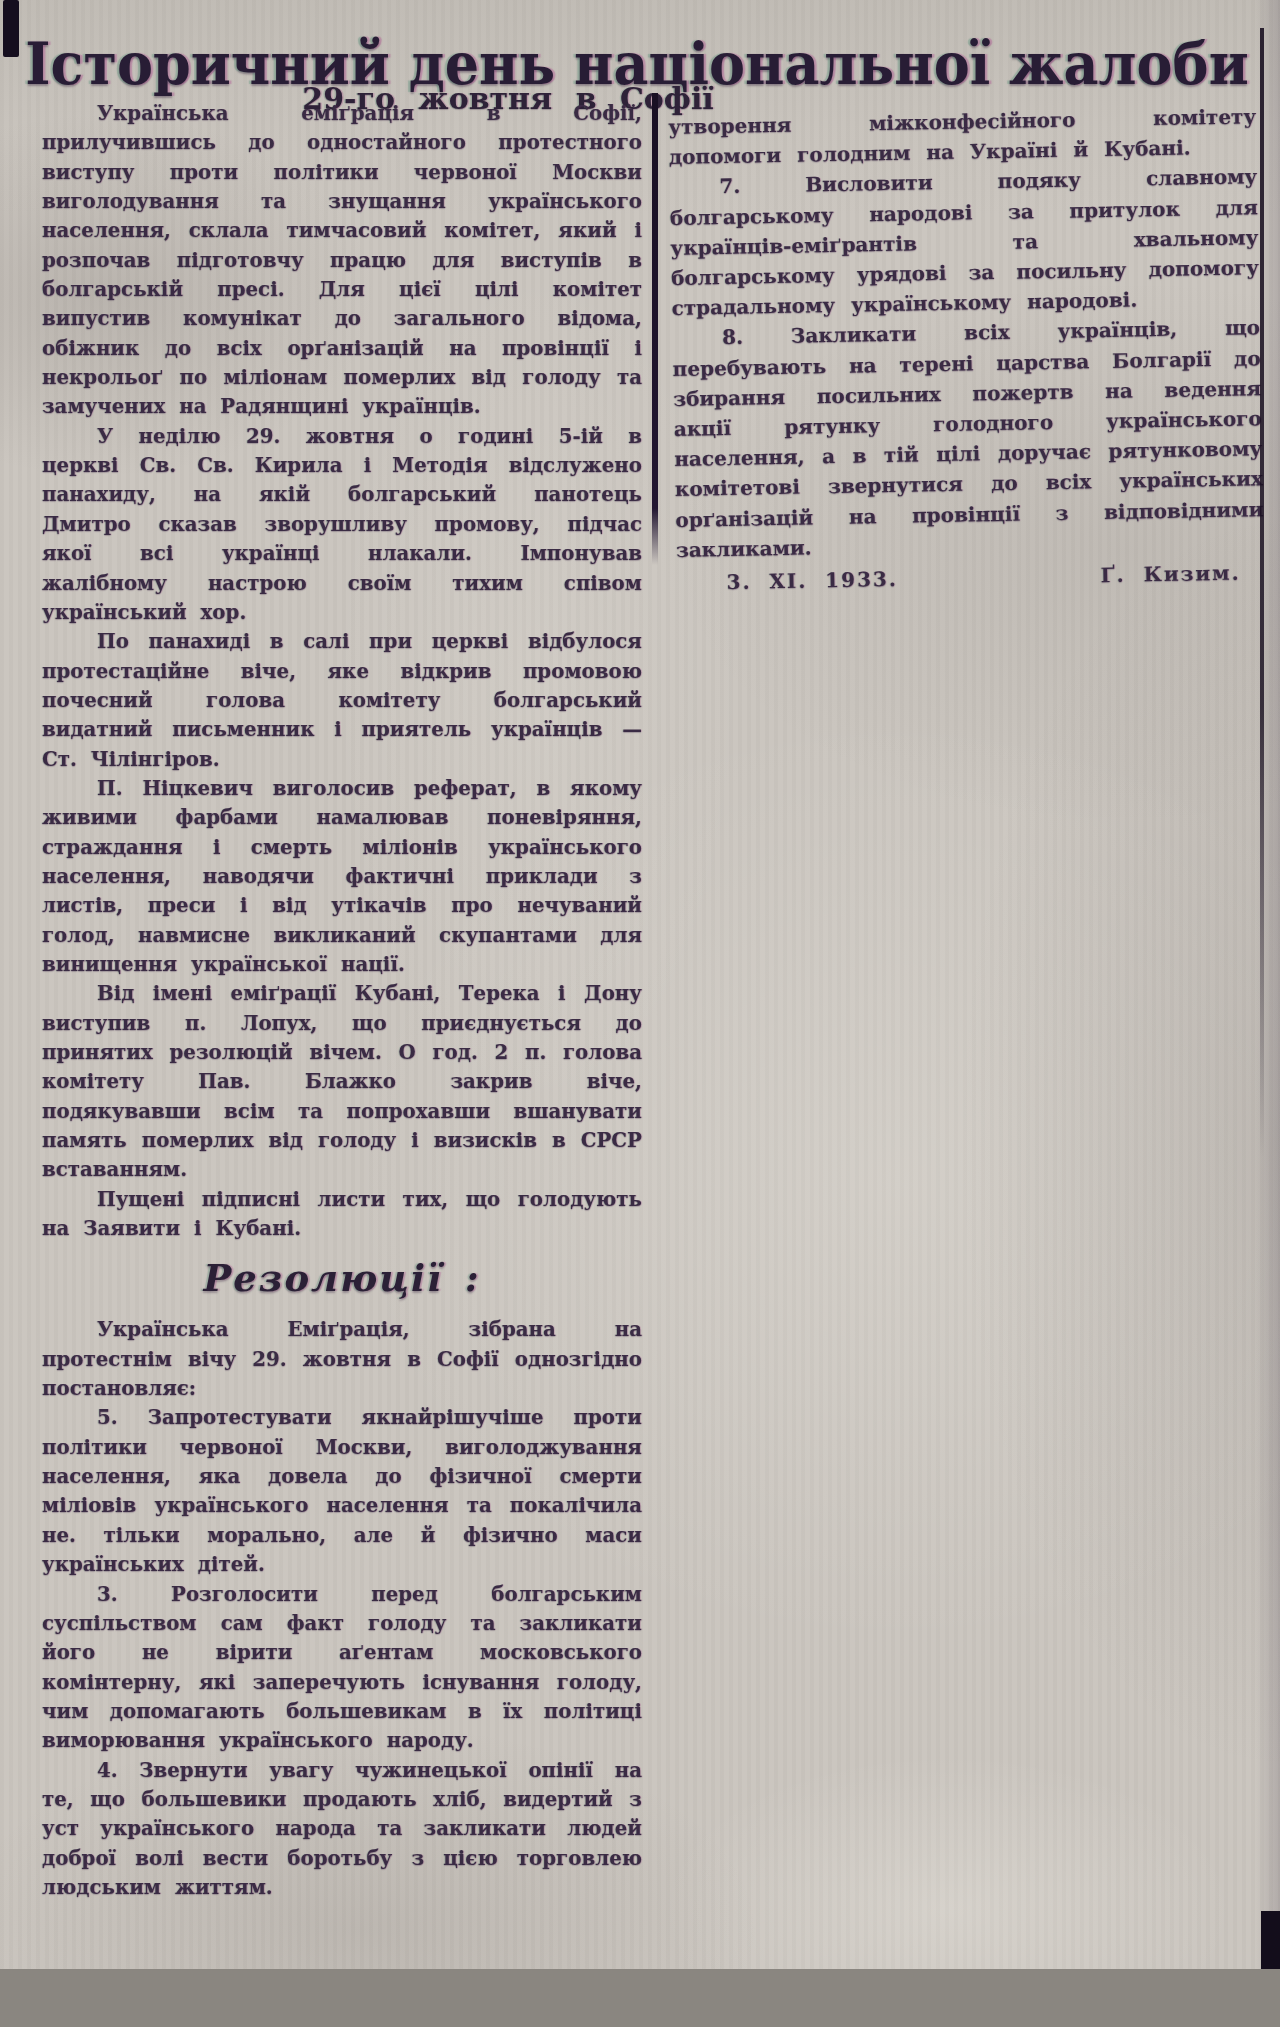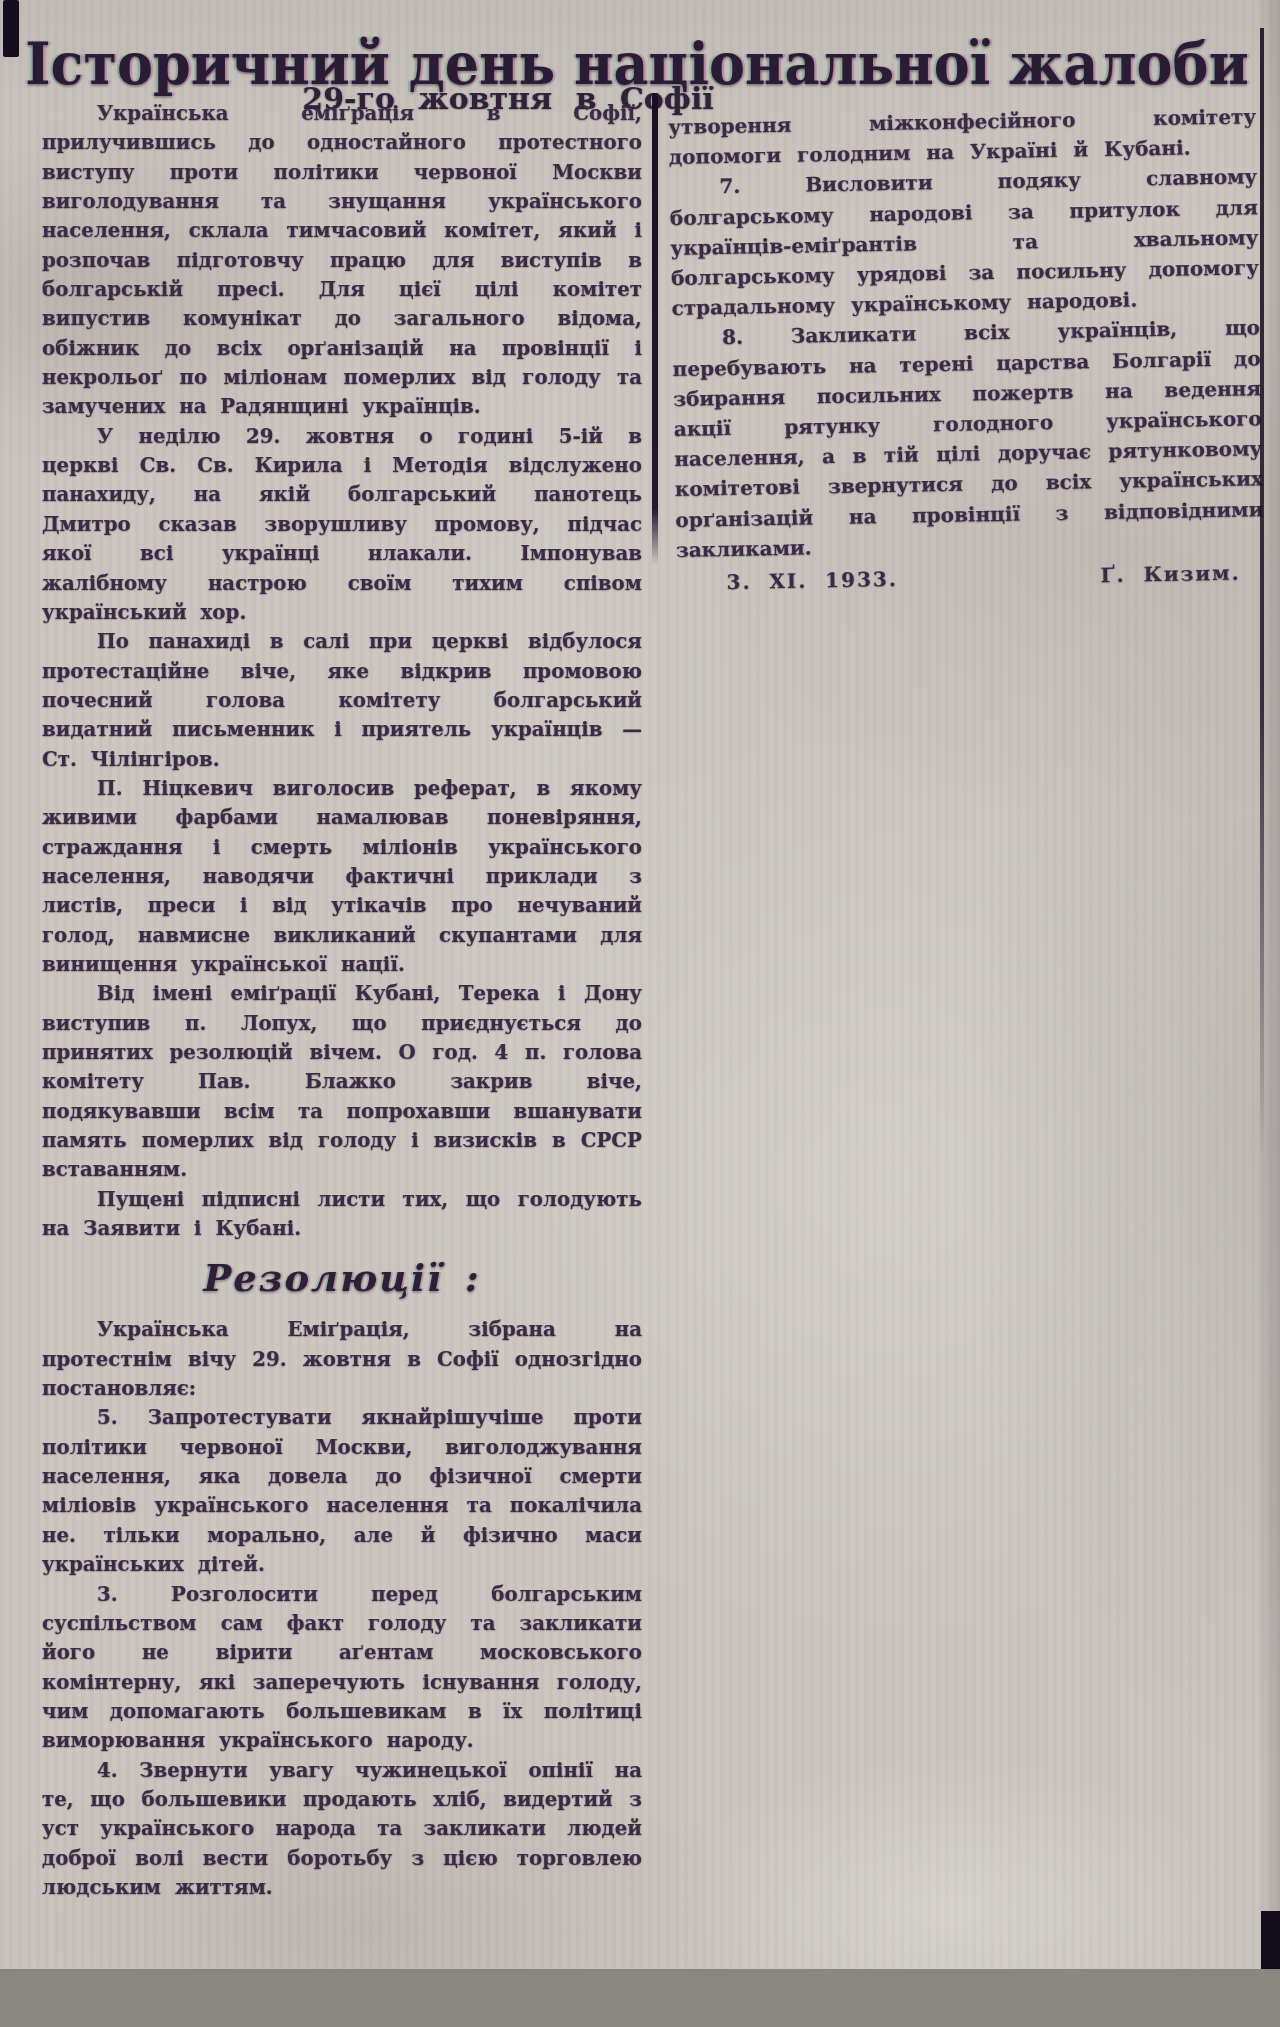--- a/index.html
+++ b/index.html
@@ -88,21 +88,21 @@
   <h1 class="title">Історичний день національної жалоби</h1>
   <h2 class="subtitle">29-го жовтня в Софії</h2>
 
   <div class="divider"></div>
 
   <div class="col-left ink">
     <p>Українська еміґрація в Софії, прилучившись до одностайного протестного виступу проти політики червоної Москви виголодування та знущання українського населення, склала тимчасовий комітет, який і розпочав підготовчу працю для виступів в болгарській пресі. Для цієї цілі комітет випустив комунікат до загального відома, обіжник до всіх орґанізацій на провінції і некрольоґ по міліонам померлих від голоду та замучених на Радянщині українців.</p>
     <p>У неділю 29. жовтня о годині 5-ій в церкві Св. Св. Кирила і Методія відслужено панахиду, на якій болгарський панотець Дмитро сказав зворушливу промову, підчас якої всі українці нлакали. Імпонував жалібному настрою своїм тихим співом український хор.</p>
     <p>По панахиді в салі при церкві відбулося протестаційне віче, яке відкрив промовою почесний голова комітету болгарський видатний письменник і приятель українців — Ст. Чілінгіров.</p>
     <p>П. Ніцкевич виголосив реферат, в якому живими фарбами намалював поневіряння, страждання і смерть міліонів українського населення, наводячи фактичні приклади з листів, преси і від утікачів про нечуваний голод, навмисне викликаний скупантами для винищення української нації.</p>
-    <p>Від імені еміґрації Кубані, Терека і Дону виступив п. Лопух, що приєднується до принятих резолюцій вічем. О год. 4 п. голова комітету Пав. Блажко закрив віче, подякувавши всім та попрохавши вшанувати память померлих від голоду і визисків в СРСР вставанням.</p>
+    <p>Від імені еміґрації Кубані, Терека і Дону виступив п. Лопух, що приєднується до принятих резолюцій вічем. О год. 2 п. голова комітету Пав. Блажко закрив віче, подякувавши всім та попрохавши вшанувати память померлих від голоду і визисків в СРСР вставанням.</p>
     <p>Пущені підписні листи тих, що голодують на Заявити і Кубані.</p>
     <p class="res-heading">Резолюції :</p>
     <p>Українська Еміґрація, зібрана на протестнім вічу 29. жовтня в Софії однозгідно постановляє:</p>
     <p>5. Запротестувати якнайрішучіше проти політики червоної Москви, виголоджування населення, яка довела до фізичної смерти міліовів українського населення та покалічила не. тільки морально, але й фізично маси українських дітей.</p>
     <p>3. Розголосити перед болгарським суспільством сам факт голоду та закликати його не вірити аґентам московського комінтерну, які заперечують існування голоду, чим допомагають большевикам в їх політиці виморювання українського народу.</p>
     <p>4. Звернути увагу чужинецької опінії на те, що большевики продають хліб, видертий з уст українського народа та закликати людей доброї волі вести боротьбу з цією торговлею людським життям.</p>
 
   </div>
 
   <div class="col-right ink">

